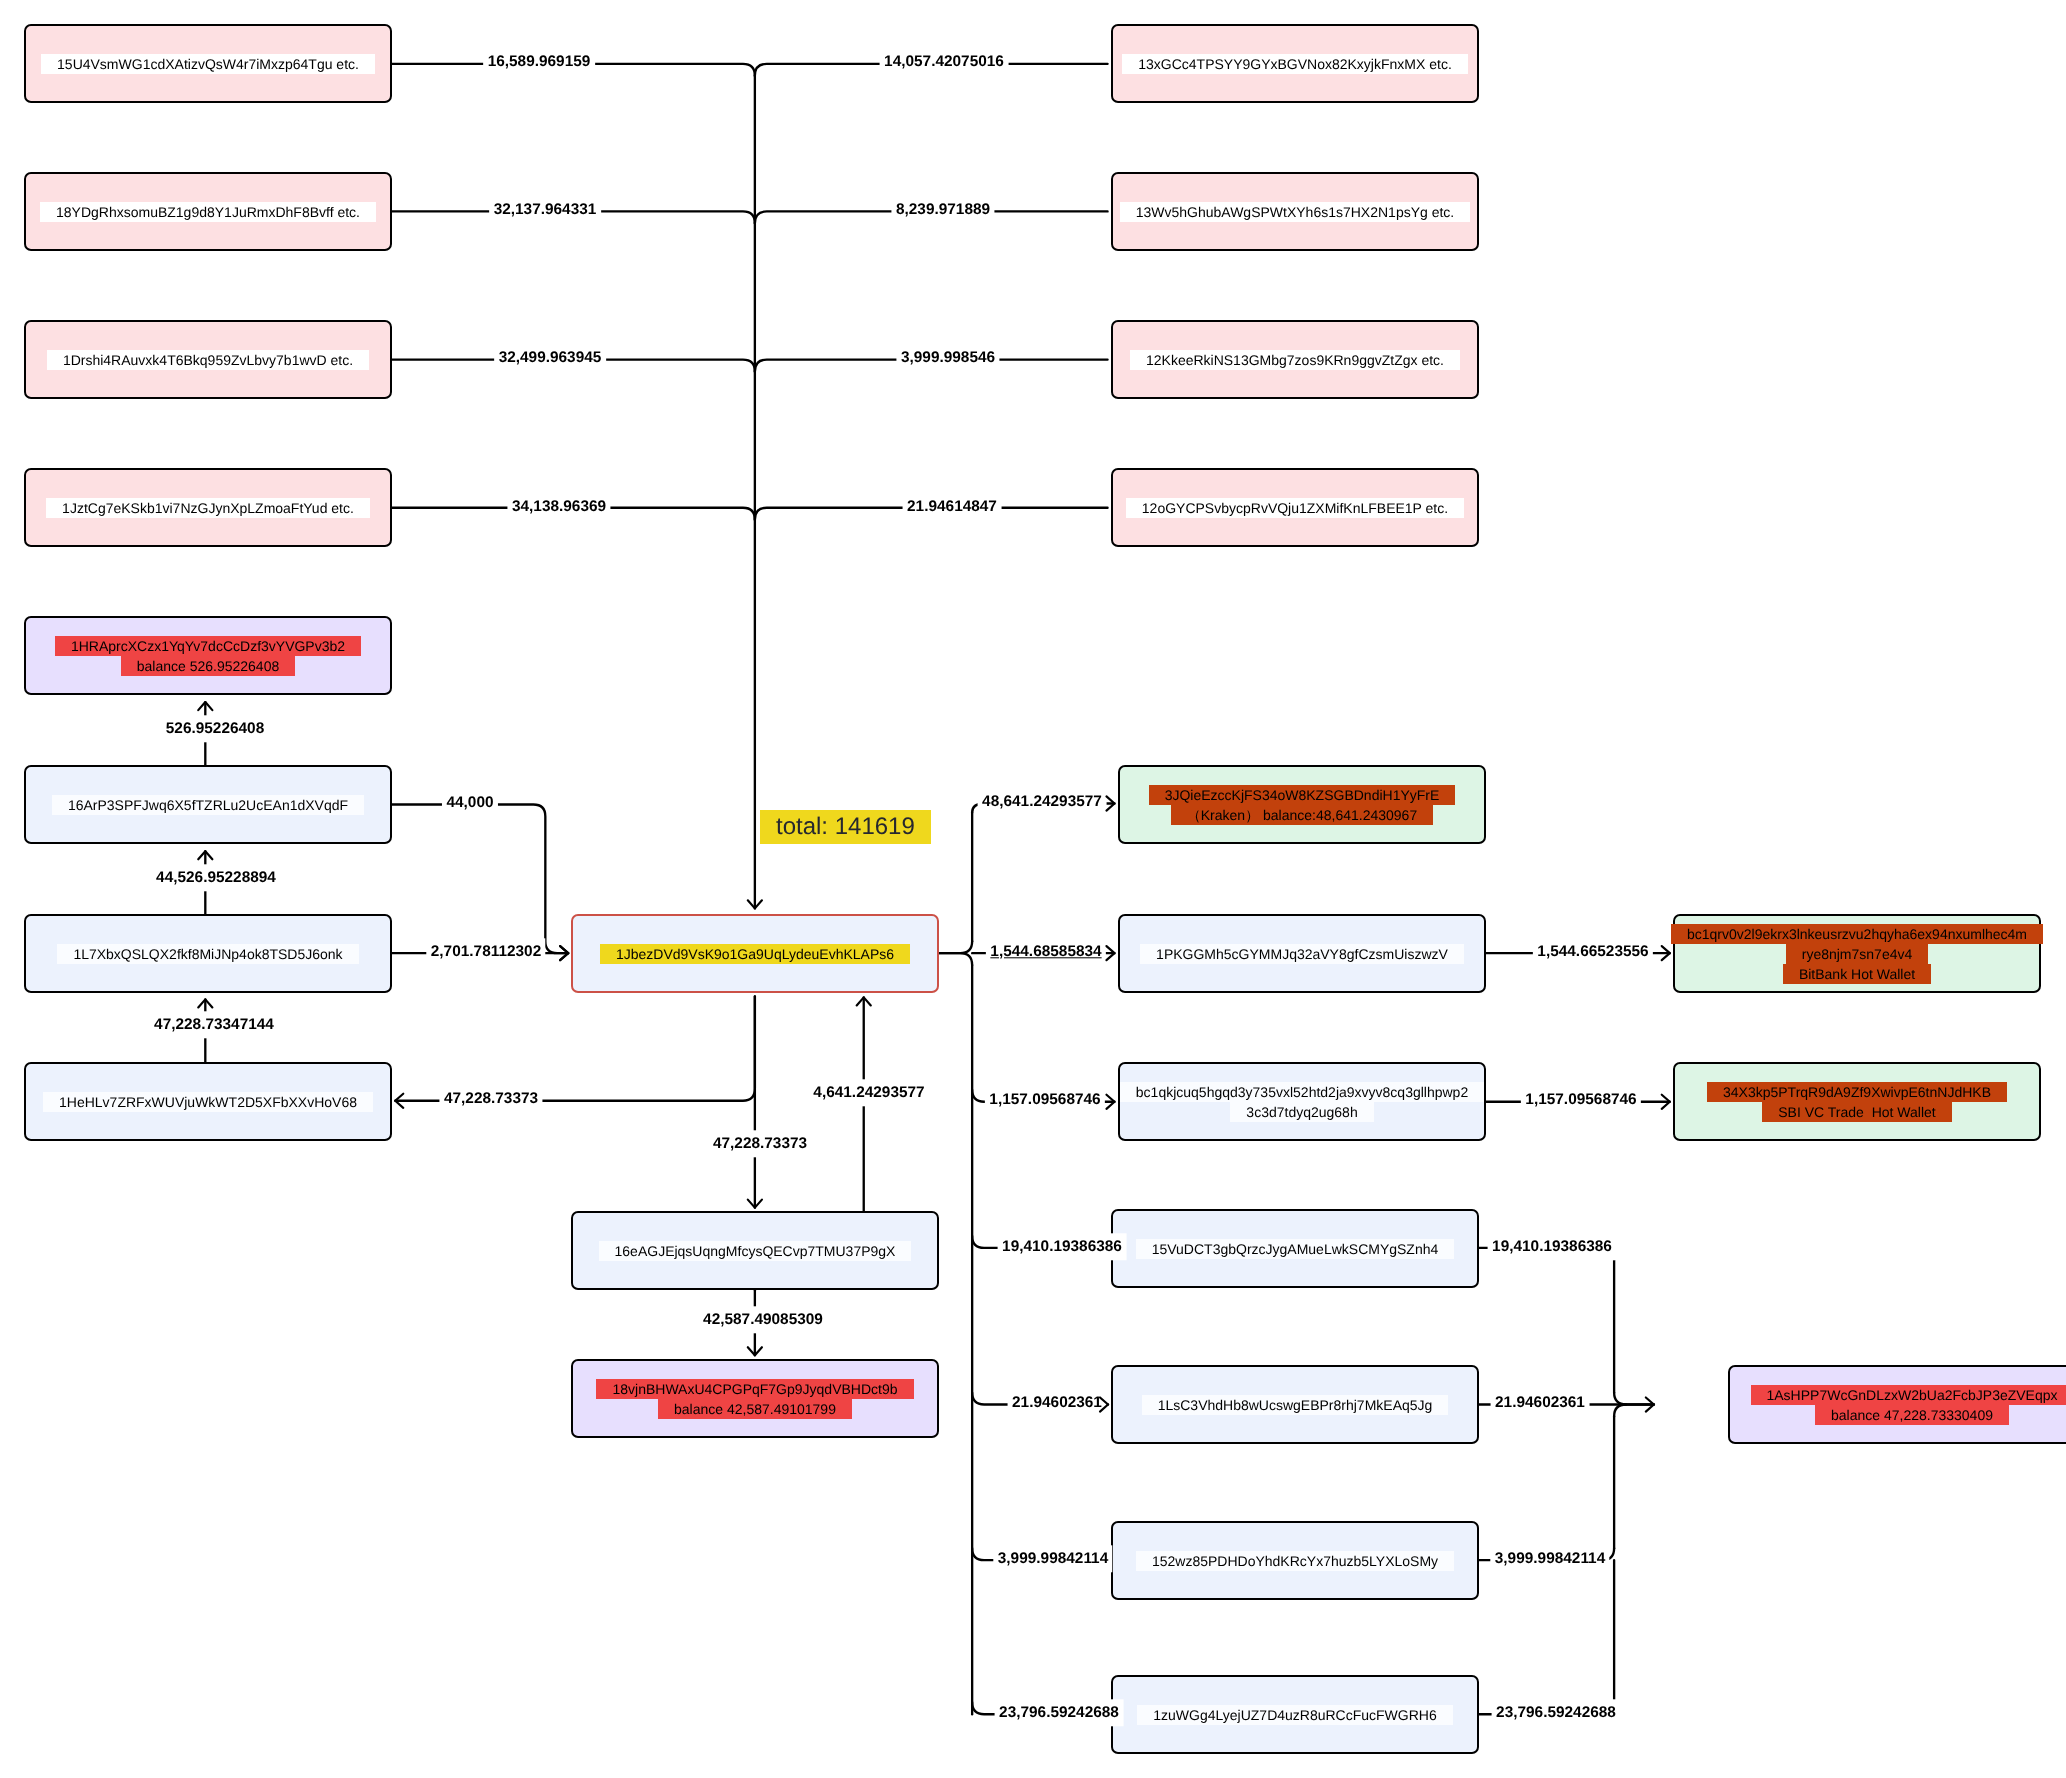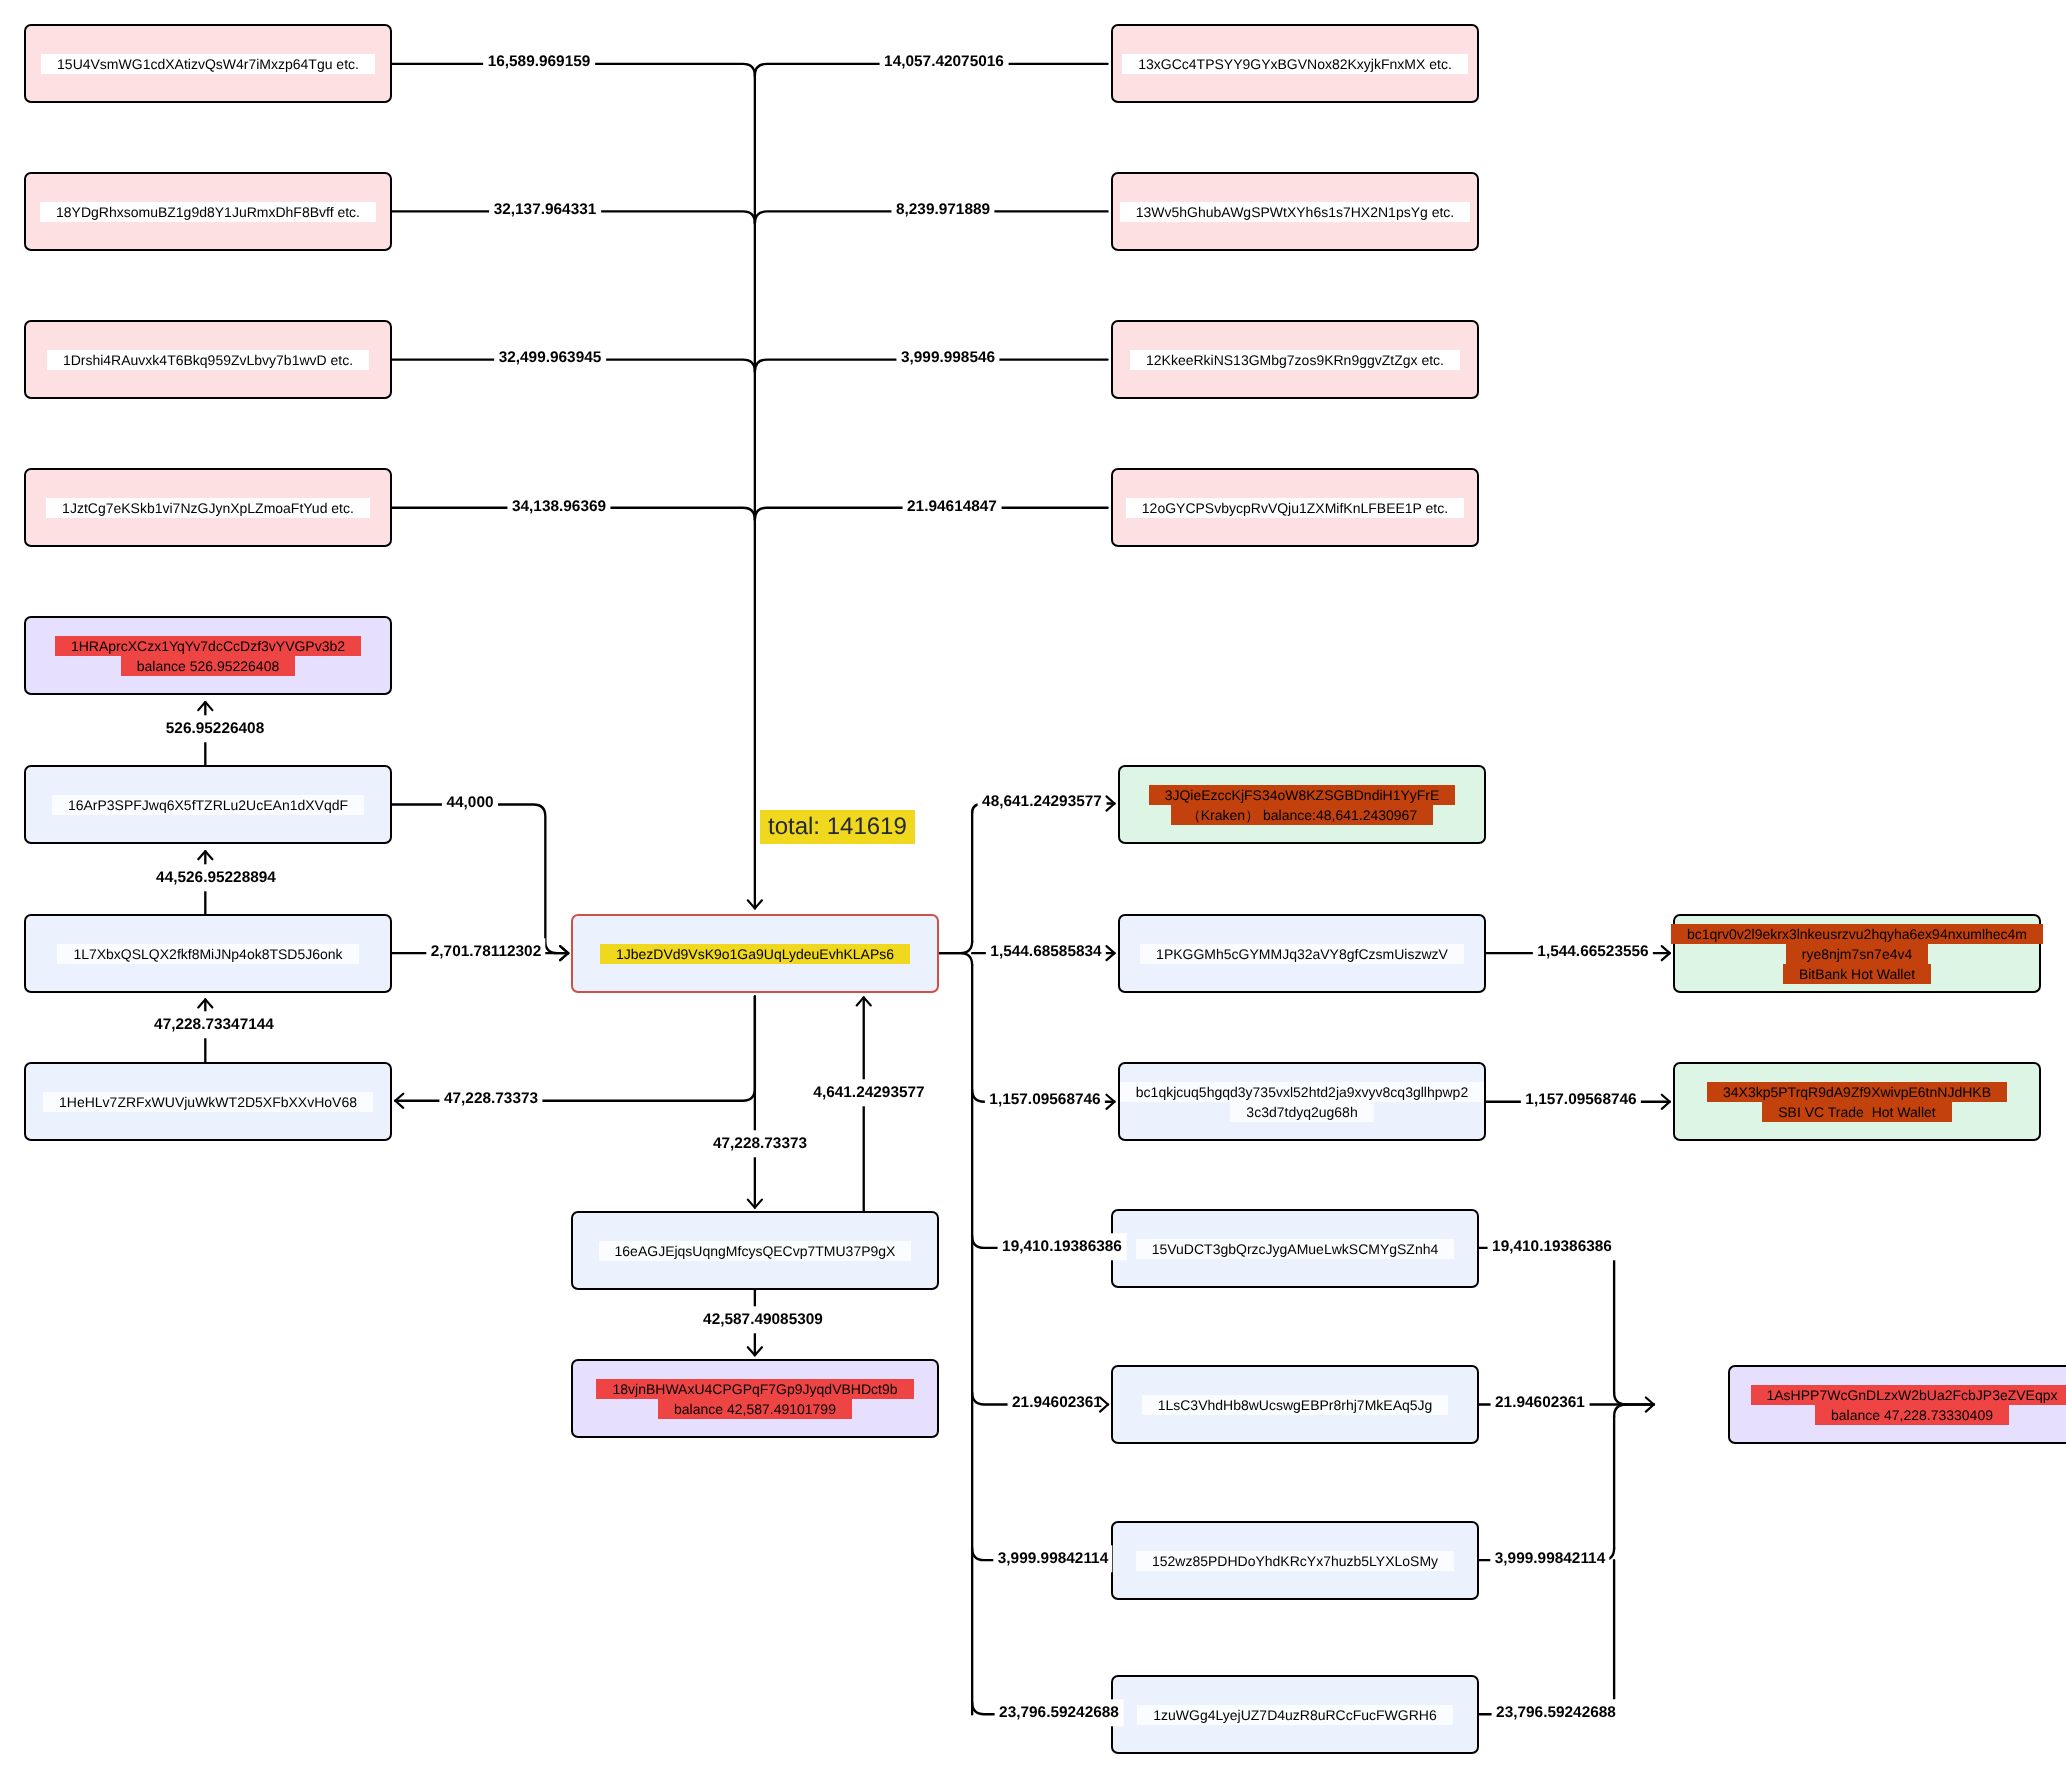--- a/index.html
+++ b/index.html
@@ -24,21 +24,21 @@
 .main{background:#ECF2FD;border-color:#CC5147;border-width:2.2px;}
 .pink .nline span{background:#fff}
 .blue .nline span{background:#FAFCFF}
 .purple .nline span{background:#ef4444}
 .green .nline span{background:#c2410c}
 .main .nline span{background:#EFD81D}
 .elabel{position:absolute;background:#fff;color:#000;font-weight:bold;
         font-size:15.4px;line-height:20.4px;white-space:nowrap;
         transform:translate(-50%,-50%);padding:3.5px 4.5px;}
 .totlabel{position:absolute;background:#EFD81D;color:#26282F;
-        font-size:24px;line-height:34px;white-space:nowrap;padding:0 8px;}
+        font-size:24px;line-height:34px;white-space:nowrap;padding:0 16px;}
 </style>
 </head>
 <body>
 
 <div id="diagram">
 <svg id="edge-layer" viewBox="0 0 4156 3578">
       <path d="M788 128 H1494.5 Q1518.5 128 1518.5 152" class="link"></path>
       <path d="M788 425 H1494.5 Q1518.5 425 1518.5 449" class="link"></path>
       <path d="M788 723 H1494.5 Q1518.5 723 1518.5 747" class="link"></path>
       <path d="M788 1021 H1494.5 Q1518.5 1021 1518.5 1045" class="link"></path>
@@ -223,21 +223,21 @@
     <div class="elabel" style="left: 215px; top: 729px;">526.95226408</div>
     <div class="elabel" style="left: 216px; top: 878px;">44,526.95228894</div>
     <div class="elabel" style="left: 214px; top: 1025px;">47,228.73347144</div>
     <div class="elabel" style="left: 470px; top: 803px;">44,000</div>
     <div class="elabel" style="left: 486px; top: 952px;">2,701.78112302</div>
     <div class="elabel" style="left: 491px; top: 1099px;">47,228.73373</div>
     <div class="elabel" style="left: 760px; top: 1144px;">47,228.73373</div>
     <div class="elabel" style="left: 869px; top: 1093px;">4,641.24293577</div>
     <div class="elabel" style="left: 763px; top: 1320px;">42,587.49085309</div>
     <div class="elabel" style="left: 1042px; top: 802px;">48,641.24293577</div>
-    <div class="elabel" style="left: 1046px; top: 952px;">1,544.68585834</div>
+    <div class="elabel" style="left: 1046px; top: 952px; text-decoration: underline;">1,544.68585834</div>
     <div class="elabel" style="left: 1045px; top: 1100px;">1,157.09568746</div>
     <div class="elabel" style="left: 1062px; top: 1247px;">19,410.19386386</div>
     <div class="elabel" style="left: 1057px; top: 1403px;">21.94602361</div>
     <div class="elabel" style="left: 1053px; top: 1559px;">3,999.99842114</div>
     <div class="elabel" style="left: 1059px; top: 1713px;">23,796.59242688</div>
     <div class="elabel" style="left: 1593px; top: 952px;">1,544.66523556</div>
     <div class="elabel" style="left: 1581px; top: 1100px;">1,157.09568746</div>
     <div class="elabel" style="left: 1552px; top: 1247px;">19,410.19386386</div>
     <div class="elabel" style="left: 1540px; top: 1403px;">21.94602361</div>
     <div class="elabel" style="left: 1550px; top: 1559px;">3,999.99842114</div>

